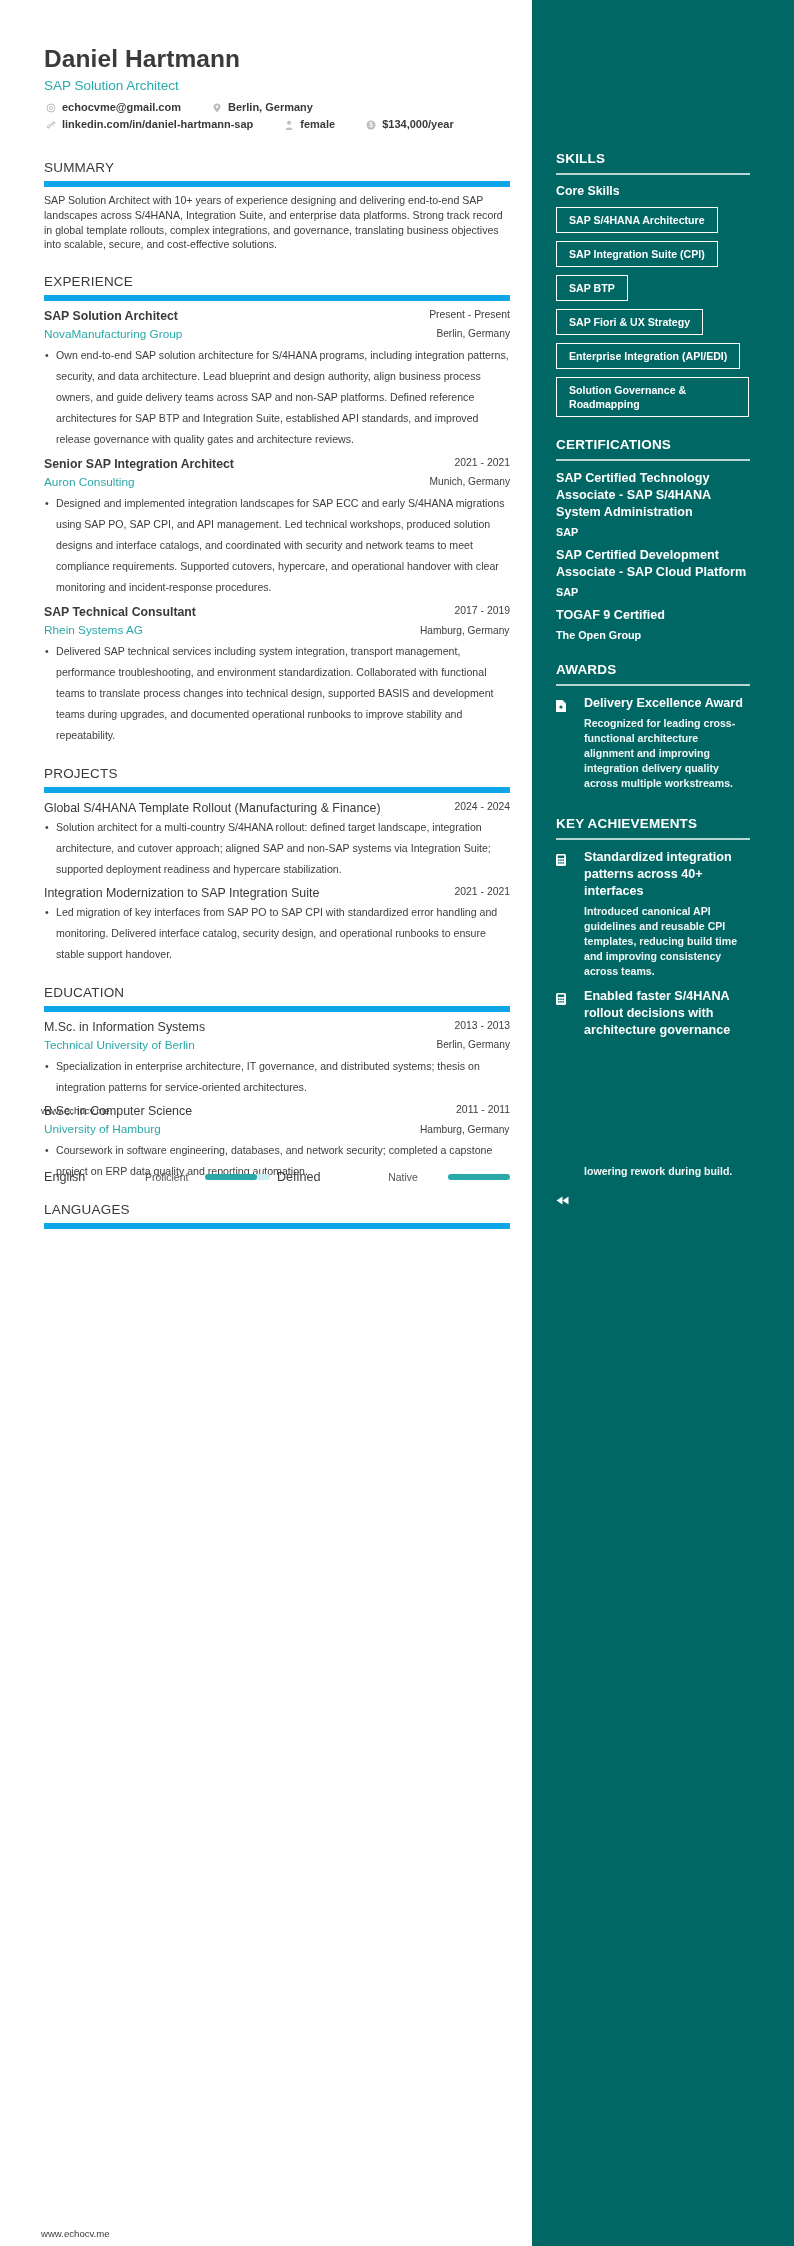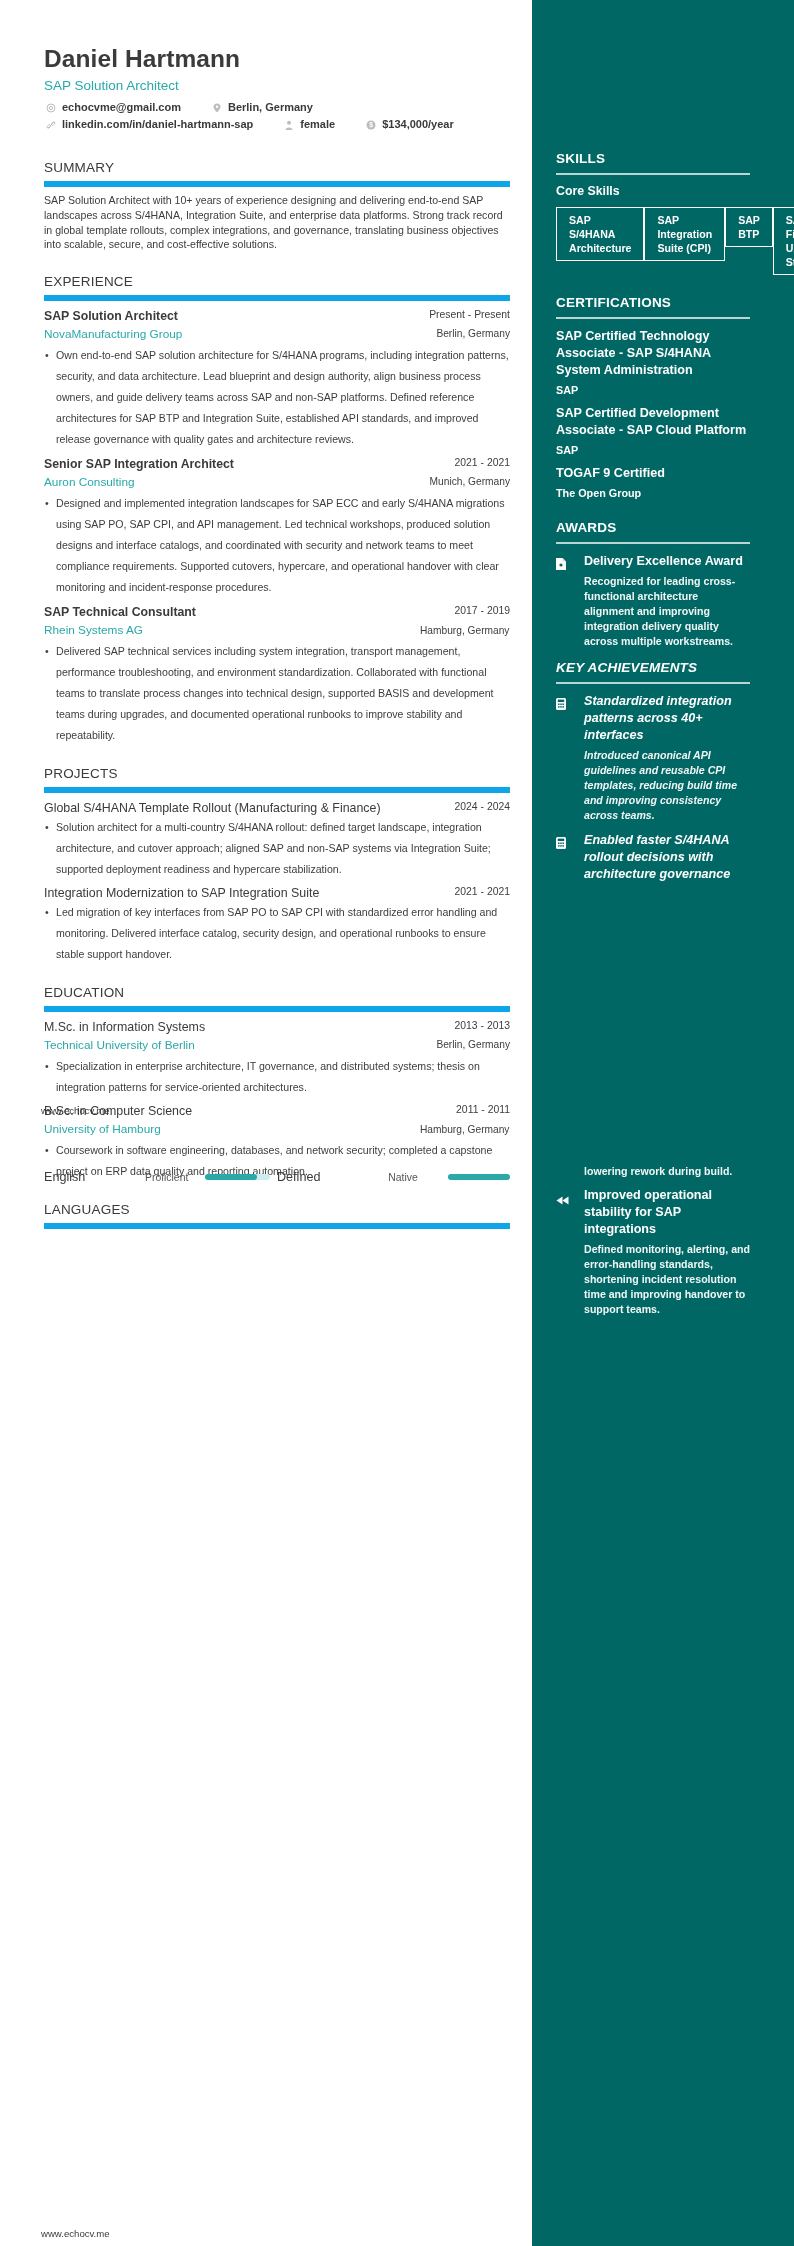--- a/index.html
+++ b/index.html
@@ -41,21 +41,21 @@
     .lang-name { font-size: 12.6px; color: #3a3a3a; }
     .lang-level { font-size: 10.4px; color: #555; }
     .bar { height: 6px; border-radius: 3px; background: #cdeced; position: relative; width: 65px; }
     .bar .fill { position: absolute; left: 0; top: 0; height: 6px; border-radius: 3px; background: #2aa9a9; }
 
     
     .right { position: absolute; left: 556px; width: 194px; color: #ffffff; }
     .r-title { font-size: 13.5px; font-weight: bold; letter-spacing: 0.2px; line-height: 17px; padding-bottom: 6px; border-bottom: 2px solid #b7d6d4; }
     .core-label { font-size: 12.3px; font-weight: bold; margin-top: 8px; line-height: 16px; }
     .skill-tag { display: inline-block; border: 1.3px solid #ffffff; padding: 5px 12px; font-size: 10.6px; font-weight: bold; line-height: 14px; margin-top: 8px; }
-    .skill-list { display: flex; flex-direction: row; align-items: flex-start; }
+    .skill-list { display: flex; flex-direction: column; align-items: flex-start; }
     .cert-name { font-size: 12.6px; font-weight: bold; line-height: 17px; margin-top: 8px; }
     .cert-org { font-size: 10.8px; font-weight: bold; line-height: 14px; margin-top: 4px; }
     .award { display: flex; margin-top: 9px; }
     .award-ic { width: 28px; flex-shrink: 0; padding-top: 3px; }
     .award-title { font-size: 12.6px; font-weight: bold; line-height: 17px; }
     .award-desc { font-size: 10.6px; font-weight: bold; line-height: 15px; margin-top: 4px; color: #f0f7f6; }
   </style>
 </head>
 <body>
 
@@ -275,21 +275,21 @@
             <circle cx="5" cy="7" r="1.6" fill="#016764"></circle>
           </svg>
       </div>
       <div>
         <div class="award-title">Delivery Excellence Award</div>
         <div class="award-desc">Recognized for leading cross-functional architecture alignment and improving integration delivery quality across multiple workstreams.</div>
       </div>
     </div>
   </div>
 
-  <div style="margin-top:10px;font-style:italic;">
+  <div style="margin-top:24px;">
     <div class="r-title">KEY ACHIEVEMENTS</div>
     <div class="award">
       <div class="award-ic">
         <svg width="10" height="12" viewBox="0 0 10 12">
             <rect x="0" y="0" width="10" height="12" rx="1.5" fill="#ffffff"></rect>
             <rect x="1.8" y="1.6" width="6.4" height="2.4" fill="#016764"></rect>
             <rect x="2" y="5.5" width="1.6" height="1.4" fill="#016764"></rect>
             <rect x="4.2" y="5.5" width="1.6" height="1.4" fill="#016764"></rect>
             <rect x="6.4" y="5.5" width="1.6" height="1.4" fill="#016764"></rect>
             <rect x="2" y="8.2" width="1.6" height="1.4" fill="#016764"></rect>
@@ -326,18 +326,14 @@
   <div style="padding-left:28px;">
     <div class="award-desc" style="margin-top:0;">lowering rework during build.</div>
   </div>
   <div class="award" style="margin-top:8px;">
     <div class="award-ic" style="padding-top:4px;">
       <svg width="13" height="9" viewBox="0 0 13 9">
           <path d="M6.5 0.5 L0.5 4.5 L6.5 8.5 Z" fill="#ffffff"></path>
           <path d="M12.5 0.5 L6.5 4.5 L12.5 8.5 Z" fill="#ffffff"></path>
         </svg>
     </div>
-    <div>
-      <div class="award-title">Improved operational stability for SAP integrations</div>
-      <div class="award-desc">Defined monitoring, alerting, and error-handling standards, shortening incident resolution time and improving handover to support teams.</div>
-    </div>
   </div>
 </div>
 
 </body></html>

